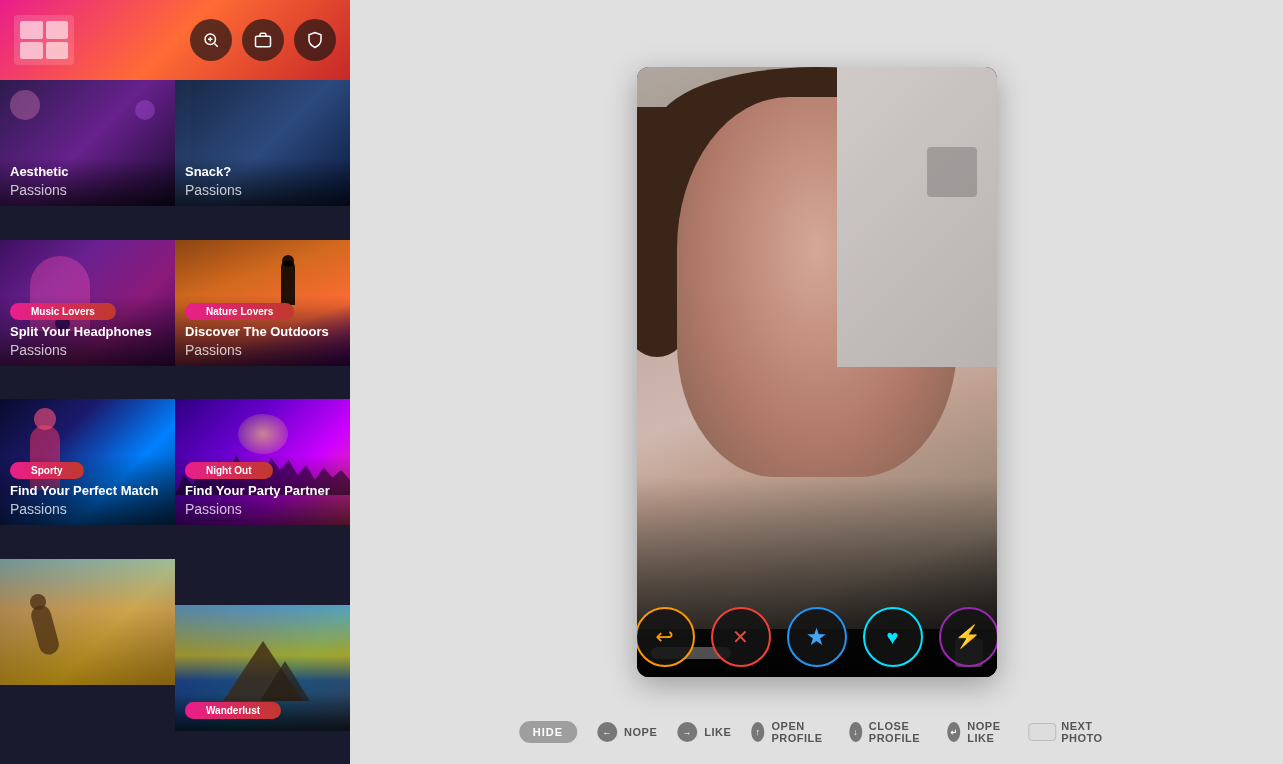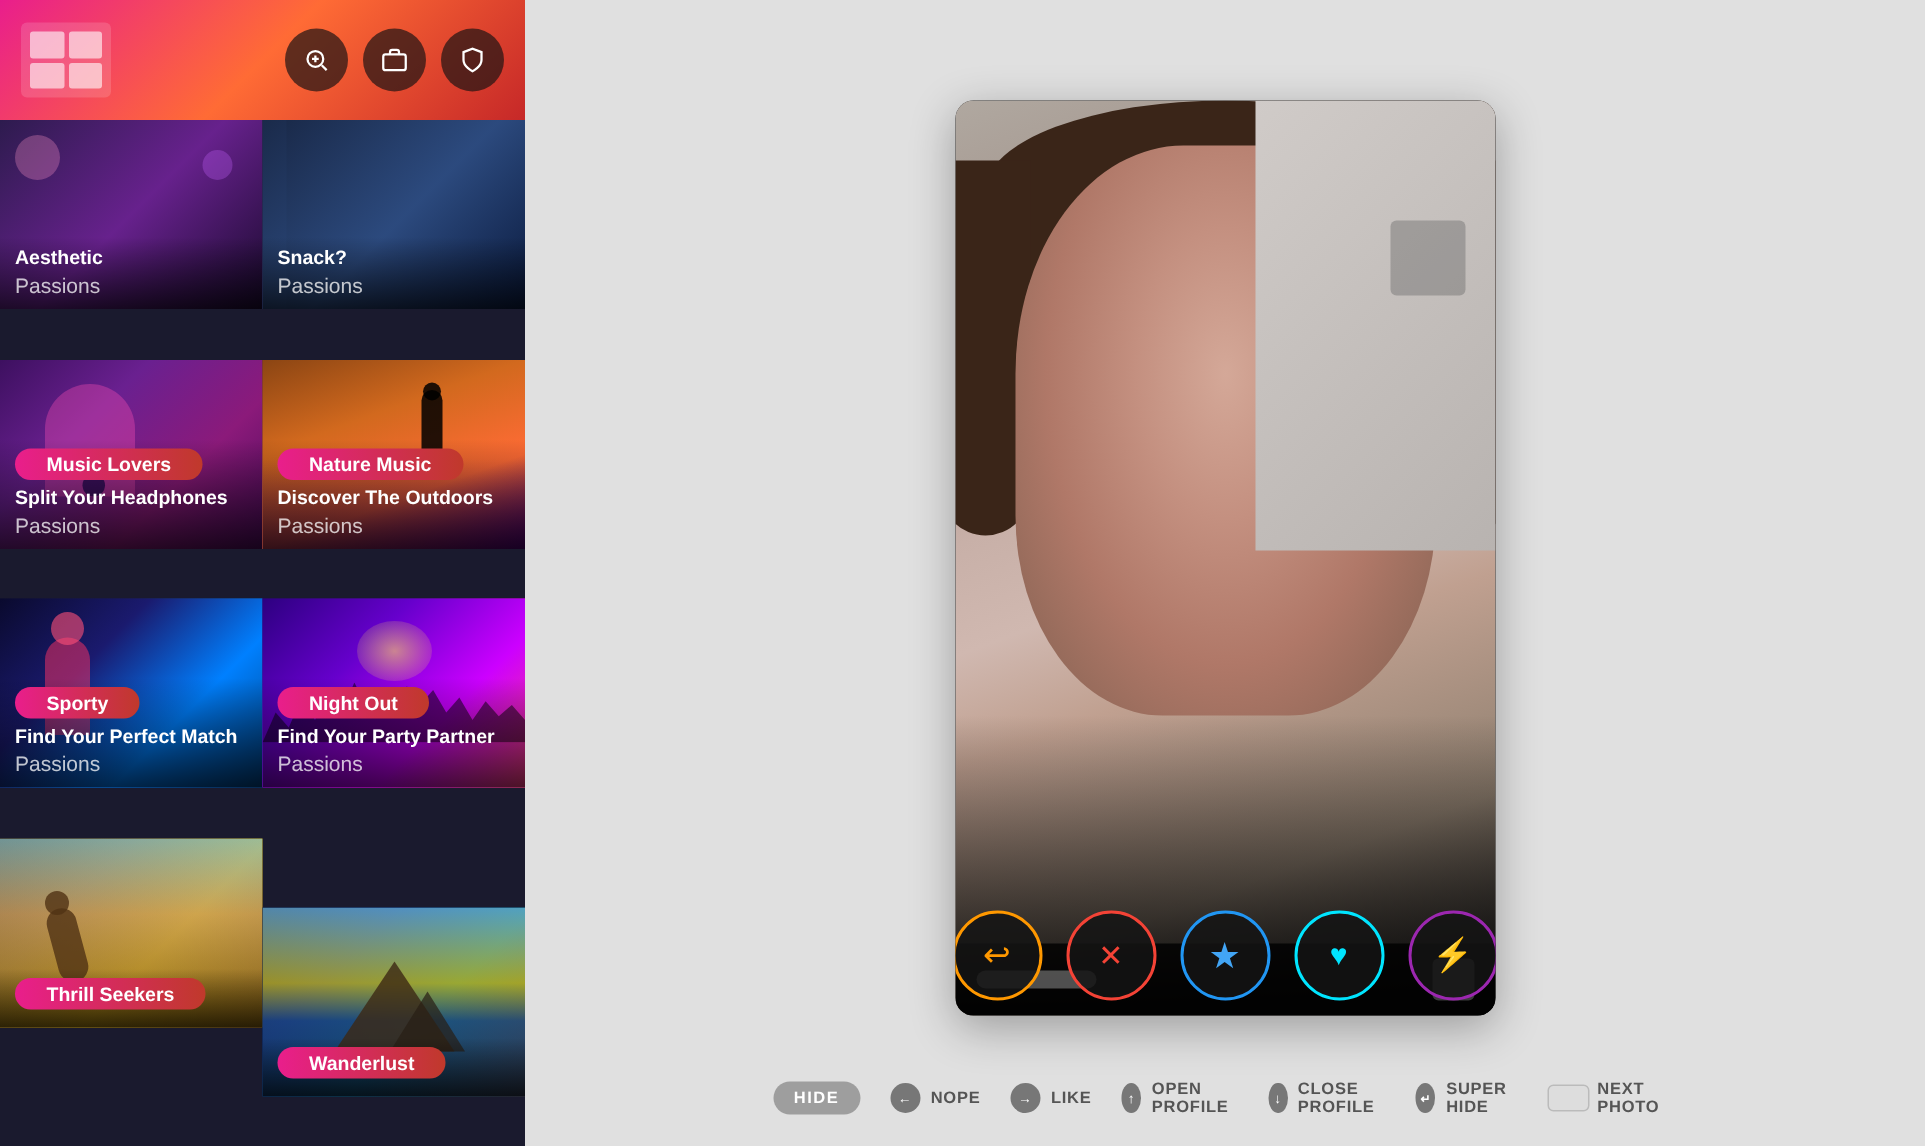--- a/index.html
+++ b/index.html
@@ -100,21 +100,21 @@
       left: 0;
       right: 0;
       padding: 6px 10px 8px;
       background: linear-gradient(transparent, rgba(0,0,0,0.7));
     }
 
     .passion-badge {
       display: inline-block;
       background: linear-gradient(90deg, #e91e8c, #c0392b);
       color: white;
-      font-size: 13px;
+      font-size: 10px;
       font-weight: bold;
       padding: 3px 21px;
       border-radius: 12px;
       margin-bottom: 4px;
     }
 
     .passion-title {
       color: white;
       font-size: 13px;
       font-weight: bold;
@@ -444,21 +444,21 @@
     <div class="passion-card card-nature">
       <div class="card-visual">
         <div style="position:absolute;inset:0;background:linear-gradient(160deg,#8b4513,#d2691e,#ff6b35,#4a0080);"></div>
 
         <div style="position:absolute;top:20px;right:55px;width:14px;height:45px;background:rgba(0,0,0,0.85);border-radius:7px 7px 0 0;"></div>
         <div style="position:absolute;top:15px;right:56px;width:12px;height:12px;background:rgba(0,0,0,0.85);border-radius:50%;"></div>
 
         <div style="position:absolute;bottom:0;left:0;right:0;height:60px;background:linear-gradient(transparent,rgba(80,0,100,0.5));"></div>
       </div>
       <div class="passion-card-overlay">
-        <span class="passion-badge">Nature Music</span>
+        <span class="passion-badge">Nature Lovers</span>
         <div class="passion-title">Discover The Outdoors</div>
         <div class="passion-subtitle">Passions</div>
       </div>
     </div>
 
     <div class="passion-card card-sporty">
       <div class="card-visual">
         <div style="position:absolute;inset:0;background:linear-gradient(135deg,#0a0a2e,#1a1a6e,#0080ff,#004080);"></div>
 
         <div style="position:absolute;bottom:35px;left:30px;width:30px;height:65px;background:rgba(255,50,100,0.5);border-radius:15px 15px 0 0;"></div>
@@ -485,23 +485,20 @@
       </div>
     </div>
 
     <div class="passion-card card-thrill">
       <div class="card-visual">
         <div class="thrill-bg"></div>
         <div style="position:absolute;inset:0;background:linear-gradient(180deg,#87ceeb44 0%,#d2a67944 40%,#8b691466 100%);"></div>
 
         <div style="position:absolute;bottom:30px;left:35px;width:20px;height:50px;background:rgba(80,50,20,0.8);border-radius:10px;transform:rotate(-15deg);"></div>
         <div style="position:absolute;bottom:75px;left:30px;width:16px;height:16px;background:rgba(80,50,20,0.8);border-radius:50%;"></div>
-      </div>
-      <div class="passion-card-overlay">
-        <span class="passion-badge">Thrill Seekers</span>
       </div>
     </div>
 
     <div class="passion-card card-wanderlust">
       <div class="card-visual">
         <div class="wander-bg"></div>
         <div class="mountain"></div>
         <div style="position:absolute;bottom:30px;right:40px;width:0;height:0;border-left:25px solid transparent;border-right:25px solid transparent;border-bottom:40px solid rgba(40,30,20,0.7);"></div>
       </div>
       <div class="passion-card-overlay">
@@ -562,21 +559,21 @@
       <span>OPEN PROFILE</span>
     </div>
 
     <div class="shortcut-item">
       <span class="key-icon">↓</span>
       <span>CLOSE PROFILE</span>
     </div>
 
     <div class="shortcut-item">
       <span class="key-icon" style="font-size:8px;">↵</span>
-      <span>SUPER HIDE</span>
+      <span>NOPE LIKE</span>
     </div>
 
     <div class="shortcut-item">
       <span class="next-photo-key"></span>
       <span>NEXT PHOTO</span>
     </div>
   </div>
 
 </div>
 

